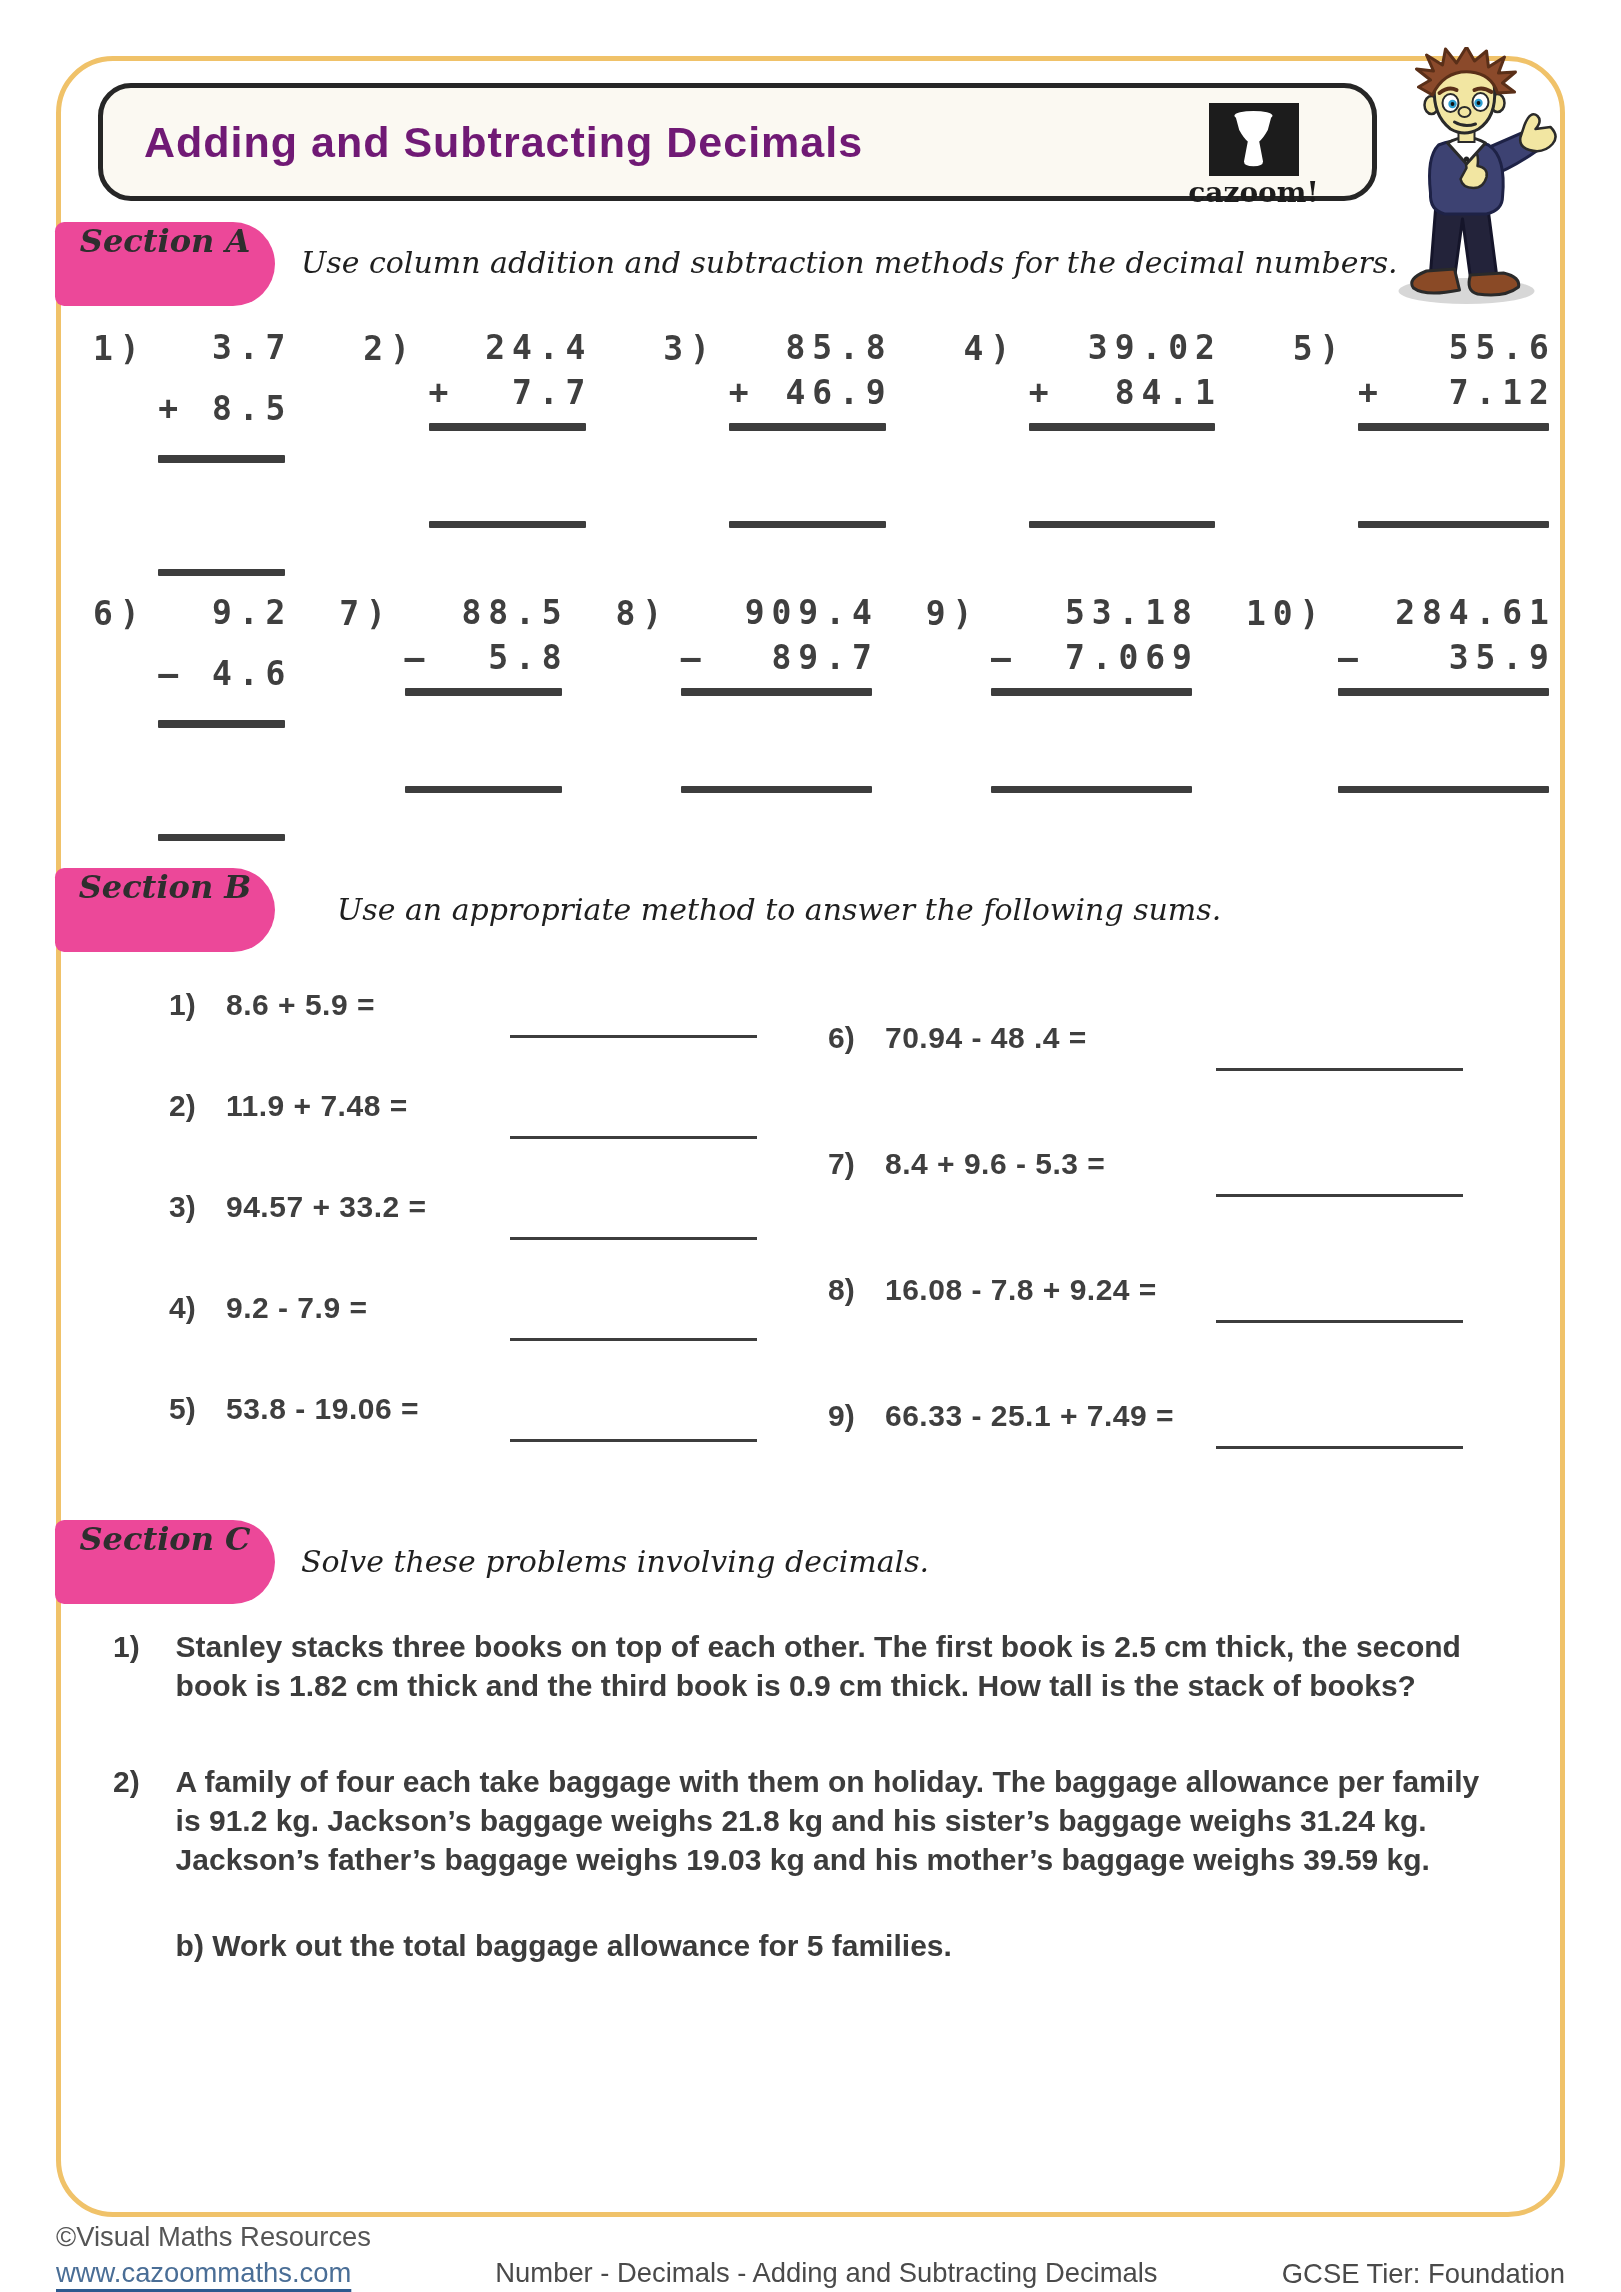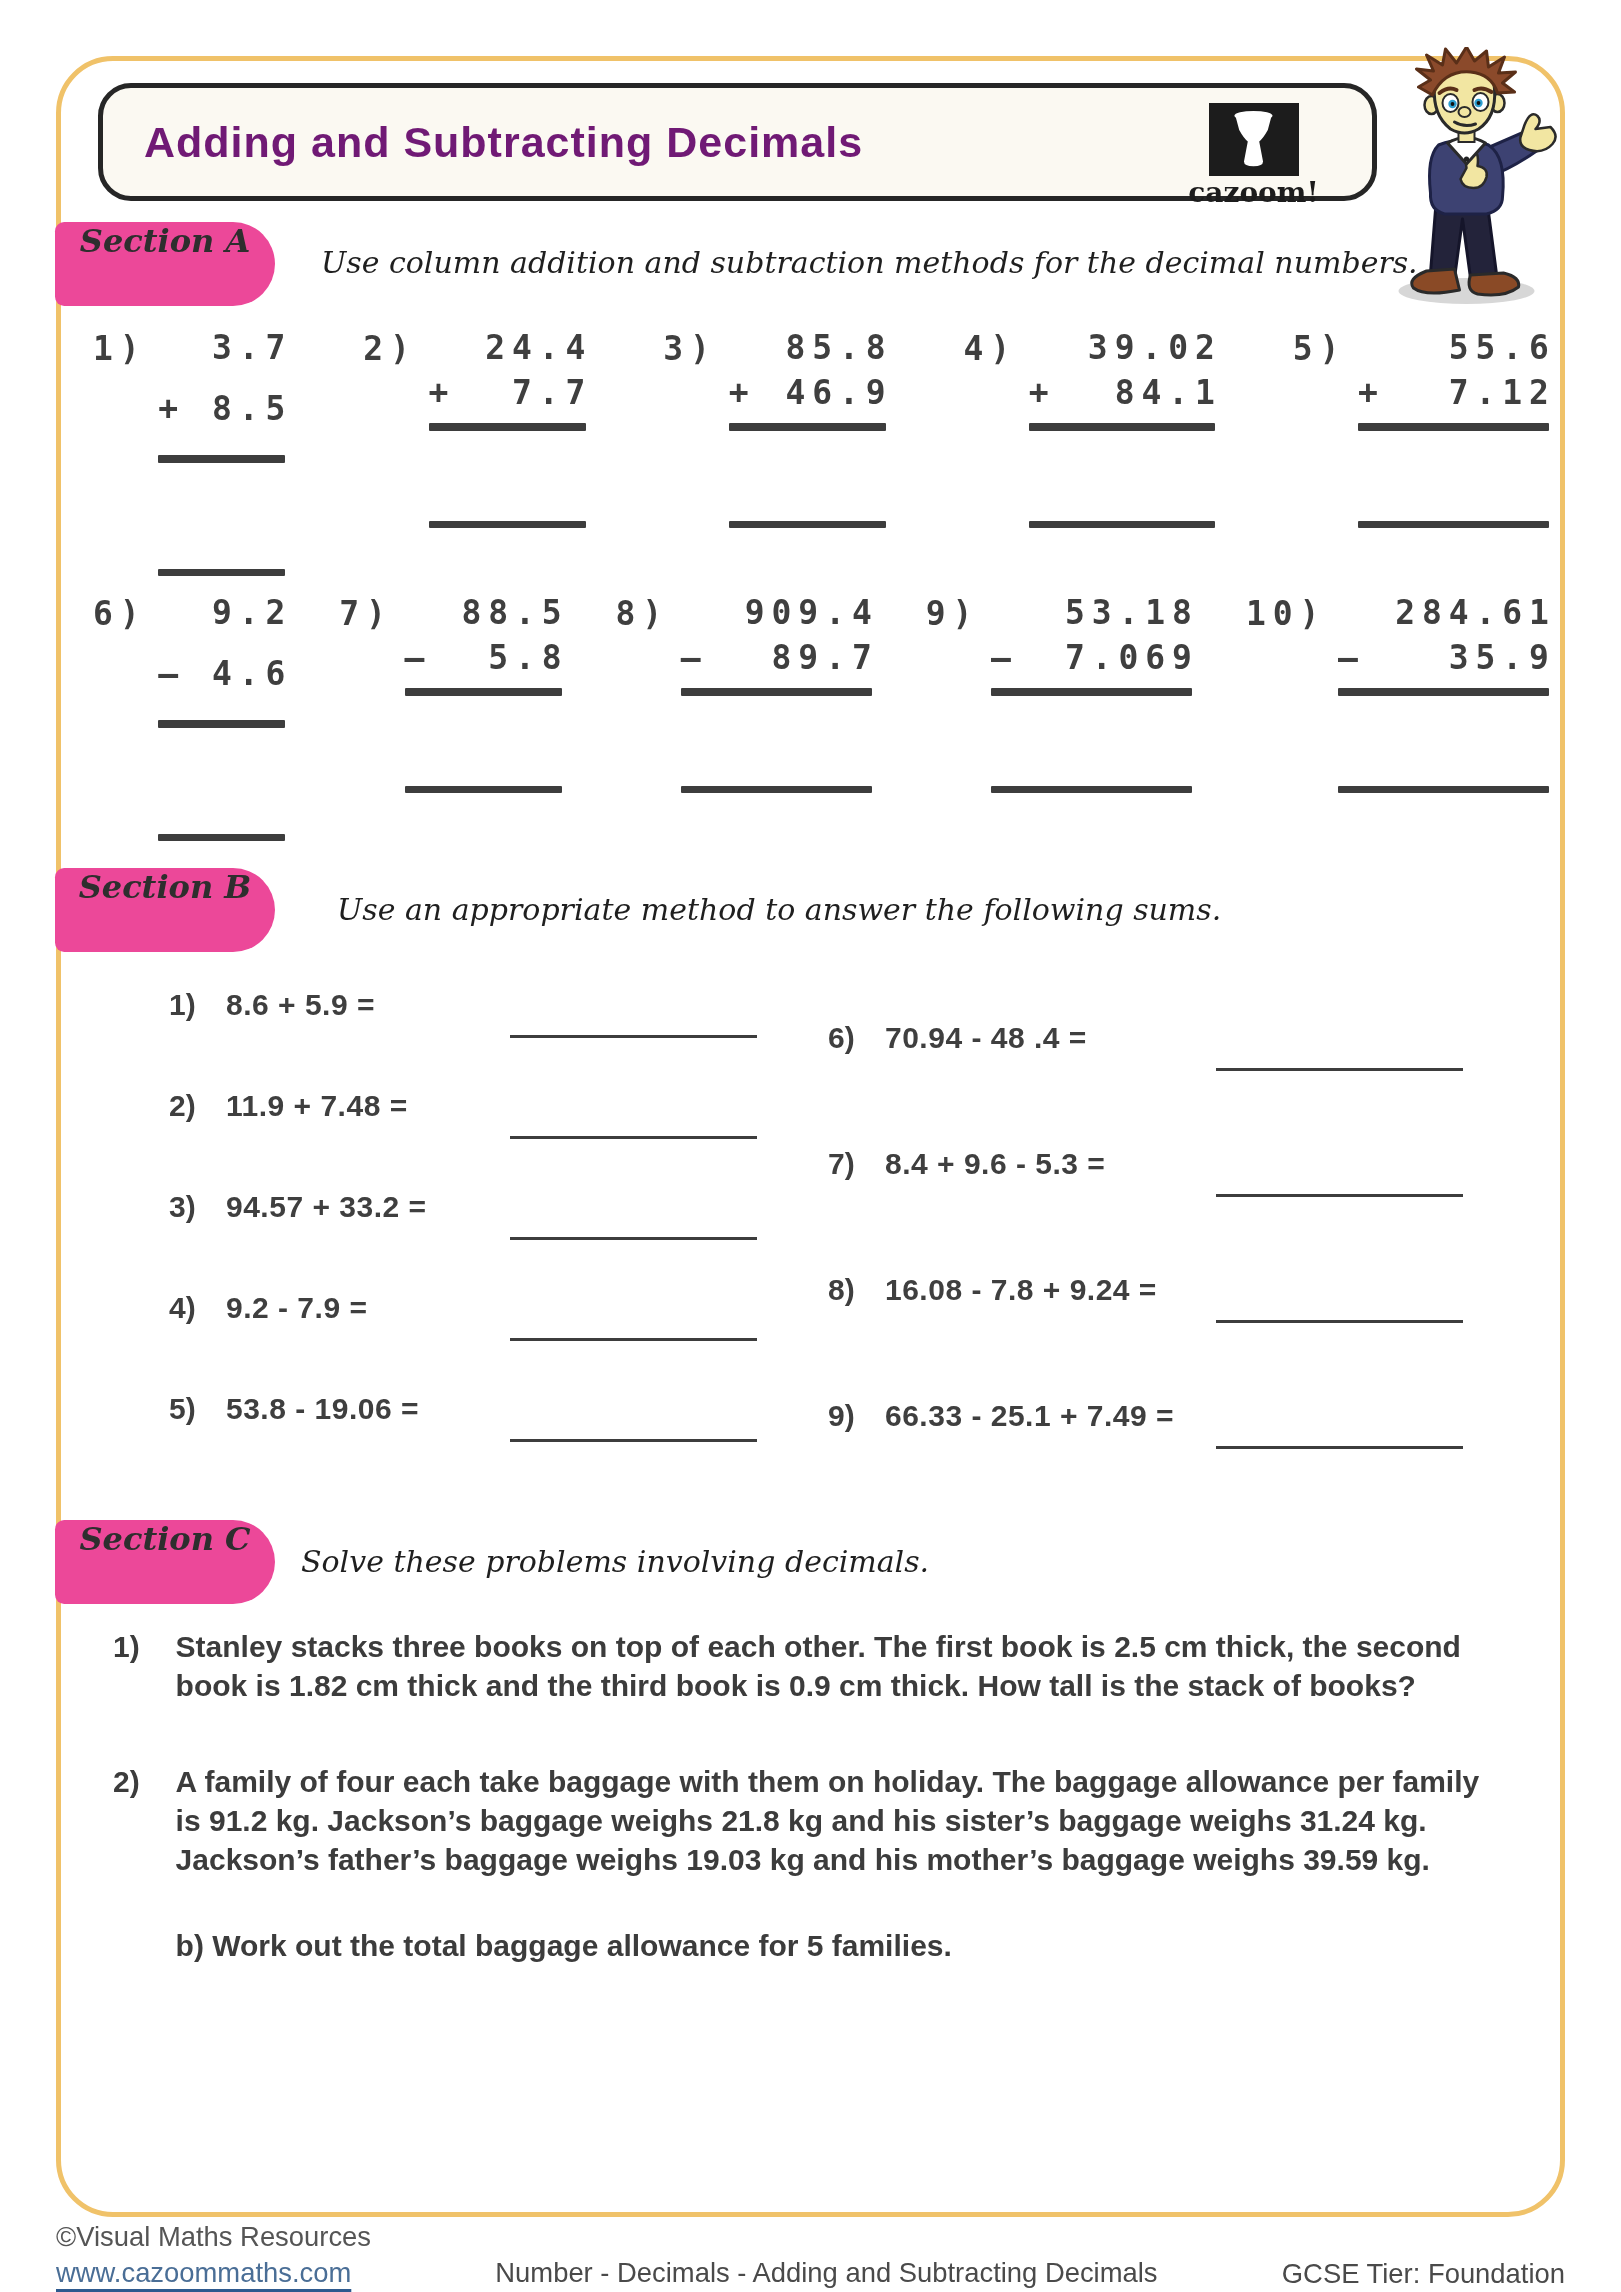--- a/index.html
+++ b/index.html
@@ -29,21 +29,21 @@
   .pill{
     position:absolute;left:55px;width:220px;height:84px;background:#ec4899;
     border-radius:9.8px 45px 45px 9.8px;display:flex;align-items:flex-start;justify-content:center;z-index:2;
   }
   .pill span{font-family:"DejaVu Serif",serif;font-style:italic;font-weight:bold;font-size:32px;color:#2e2e2e;}
   .pill-a{top:222px;} .pill-b{top:868px;} .pill-c{top:1520px;}
   .instruction{
     position:absolute;left:301px;font-family:"DejaVu Serif",serif;font-style:italic;
     font-size:30px;color:#1f1f1f;z-index:2;
   }
-  .instr-a{top:245px;margin-left:20px;} .instr-b{top:892px;margin-left:36px;} .instr-c{top:1544px;}
+  .instr-a{top:245px;} .instr-b{top:892px;margin-left:36px;} .instr-c{top:1544px;}
   
   .a-row{
     position:absolute;left:93px;width:1456px;display:flex;justify-content:space-between;
     align-items:flex-start;
   }
   .a-row1{top:325px;} .a-row2{top:590px;}
   .colp{display:flex;gap:11.8px;font-family:"DejaVu Sans Mono",monospace;font-weight:bold;
         font-size:33px;color:#3f3f3f;letter-spacing:6.9px;line-height:45px;}
   .pnum{padding-top:1px;white-space:nowrap;}
   .pcol{display:flex;flex-direction:column;}

